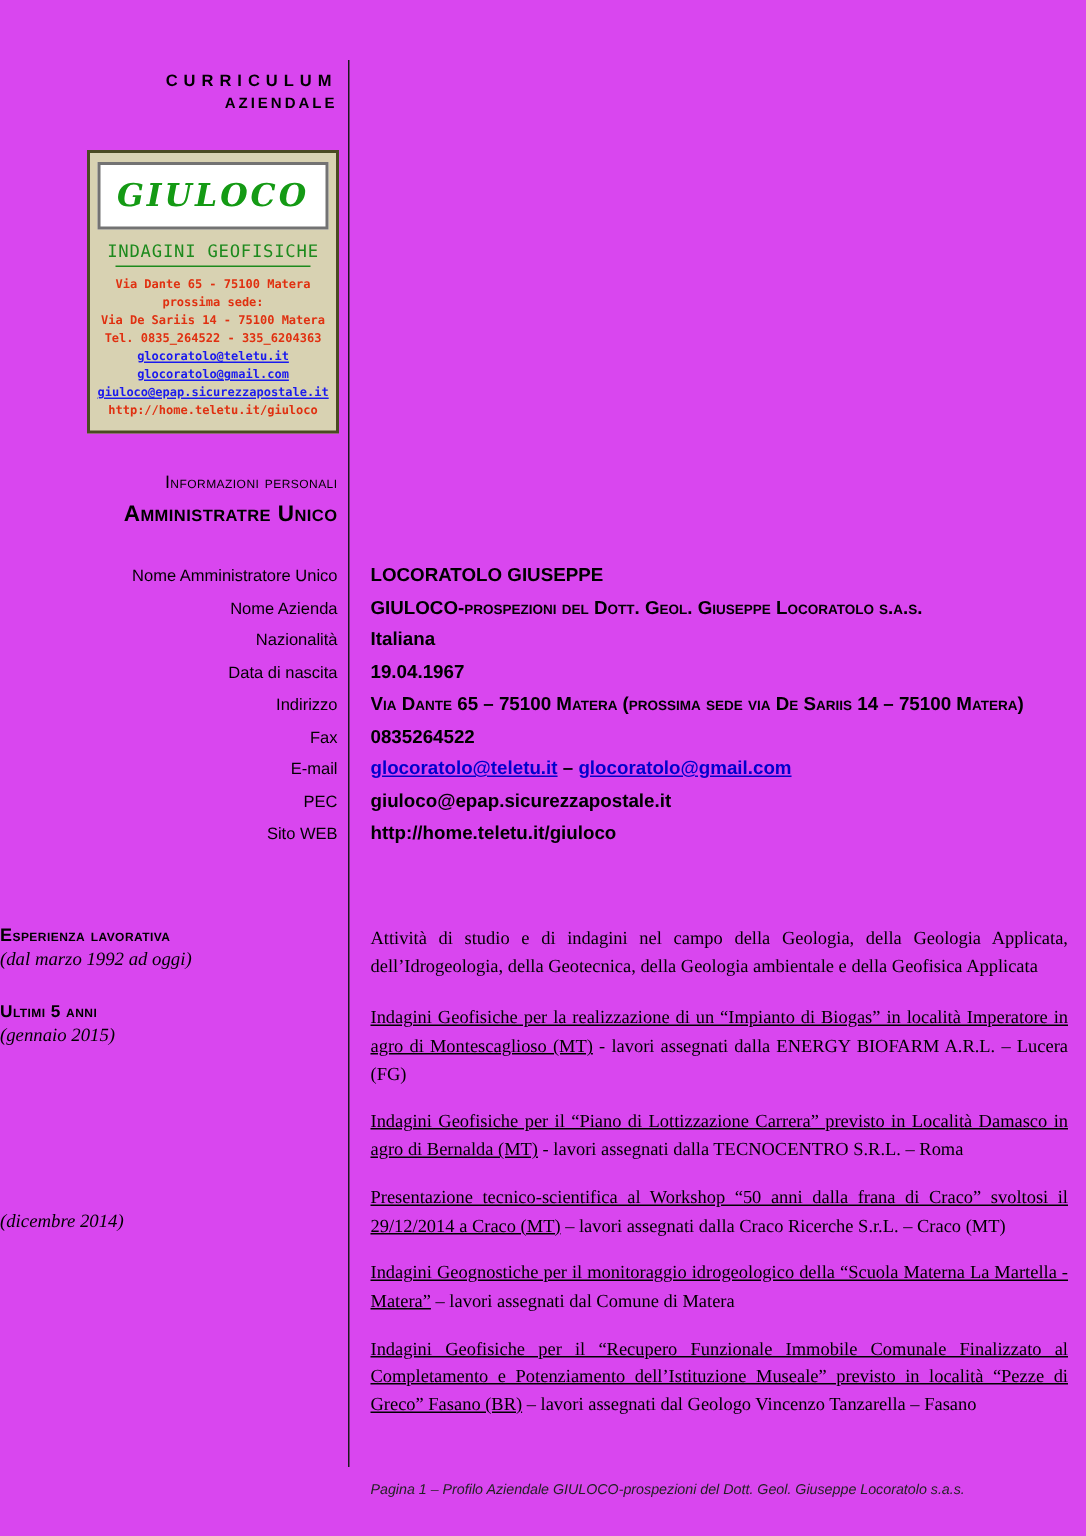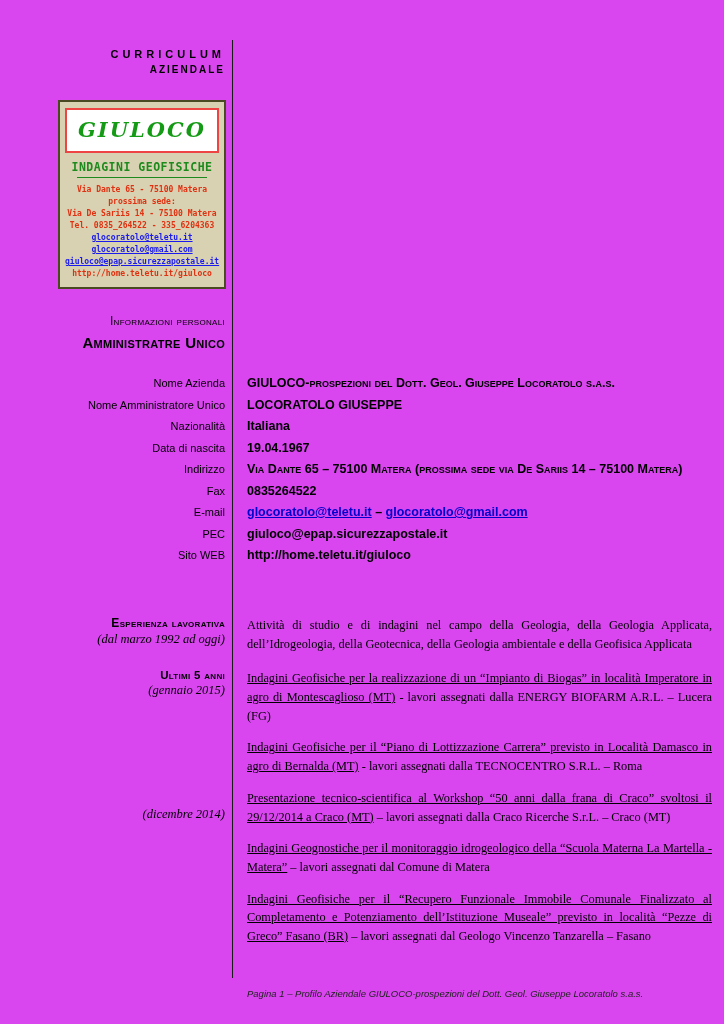--- a/index.html
+++ b/index.html
@@ -11,23 +11,23 @@
   }
   .vline { position:absolute; left:232px; top:40px; height:938px; width:1px; background:#1a1a1a; }
 
   
   .header-text { position:absolute; top:48px; left:0; width:225px; text-align:right; }
   .curriculum { font-size:11px; font-weight:600; letter-spacing:4px; }
   .aziendale  { font-size:10px; font-weight:bold; letter-spacing:2px; margin-top:4px; }
 
   
   .logo { position:absolute; top:100px; left:58px; width:168px; border:2px solid #4a4a22; background:#d8d2b2; padding:6px 5px 7px; text-align:center; }
-  .logo-band { background:#ffffff; border:2px solid #ef4444; padding:7px 2px 9px; margin-bottom:7px; }
+  .logo-band { background:#ffffff; border:2px solid #737373; padding:7px 2px 9px; margin-bottom:7px; }
   .logo-name { color:#149a14; font-family:"DejaVu Serif", serif; font-style:italic; font-weight:bold; font-size:21px; letter-spacing:2px; }
-  .logo-sub  { color:#1d8a1d; font-family:"DejaVu Sans Mono", monospace; font-weight:bold; font-size:11.5px; letter-spacing:0.5px; margin:4px 0 3px; }
+  .logo-sub  { color:#1d8a1d; font-family:"DejaVu Sans Mono", monospace; font-weight:normal; font-size:11.5px; letter-spacing:0.5px; margin:4px 0 3px; }
   .logo-rule { border-bottom:1px solid #1d8a1d; width:84%; margin:0 auto 6px; }
   .logo-line { font-family:"DejaVu Sans Mono", monospace; font-size:8px; line-height:1.5; font-weight:bold; }
   .logo-line.red  { color:#e03010; }
   .logo-line.link { color:#1a1aee; text-decoration:underline; }
 
   
   .pi-header { position:absolute; top:314px; left:0; width:225px; text-align:right; }
   .pi-line1 { font-size:12px; font-variant:small-caps; letter-spacing:0.3px; }
   .pi-line2 { font-size:15px; font-weight:bold; font-variant:small-caps; margin-top:6px; letter-spacing:0.3px; }
 
@@ -36,21 +36,21 @@
   .info-row { display:grid; grid-template-columns:225px 1fr; column-gap:22px; align-items:baseline; height:21.5px; }
   .info-label { text-align:right; font-size:11px; }
   .info-value { font-size:12.5px; font-weight:bold; white-space:nowrap; overflow:hidden; }
   .info-value.smallcaps { font-variant:small-caps; font-size:12.5px; }
   .mail-link { color:#0000cc; text-decoration:underline; }
   .sep { color:#000; }
 
   
   .experience { position:absolute; top:616px; left:0; width:724px; }
   .exp-row { display:grid; grid-template-columns:225px 1fr; column-gap:22px; }
-  .exp-row .cell-l { text-align:right; }
+  .exp-row .cell-l { text-align:left; }
   .exp-row .cell-r { padding-right:12px; }
   .exp-title { font-size:12px; font-weight:bold; font-variant:small-caps; letter-spacing:0.3px; }
   .exp-sub   { font-size:11.5px; font-weight:bold; font-variant:small-caps; letter-spacing:0.3px; }
   .exp-date  { font-family:"Liberation Serif", serif; font-style:italic; font-size:12.5px; margin-top:2px; }
   .exp-date.offset { margin-top:18px; }
   .para { font-family:"Liberation Serif", serif; font-size:12.3px; line-height:1.52; text-align:justify; margin:0 0 13px 0; }
   .para.intro { margin-bottom:9px; }
   .u { text-decoration:underline; }
   .gap { height:7px; }
 
@@ -86,26 +86,26 @@
       </div>
   </div>
 
   <div class="pi-header">
     <div class="pi-line1">Informazioni personali</div>
     <div class="pi-line2">Amministratre Unico</div>
   </div>
 
   <div class="info-rows">
       <div class="info-row">
+        <div class="info-label">Nome Amministratore Unico</div>
+        <div class="info-value">LOCORATOLO GIUSEPPE</div>
+      </div>
+      <div class="info-row">
         <div class="info-label">Nome Azienda</div>
         <div class="info-value smallcaps">GIULOCO-prospezioni del Dott. Geol. Giuseppe Locoratolo s.a.s.</div>
-      </div>
-      <div class="info-row">
-        <div class="info-label">Nome Amministratore Unico</div>
-        <div class="info-value">LOCORATOLO GIUSEPPE</div>
       </div>
       <div class="info-row">
         <div class="info-label">Nazionalità</div>
         <div class="info-value">Italiana</div>
       </div>
       <div class="info-row">
         <div class="info-label">Data di nascita</div>
         <div class="info-value">19.04.1967</div>
       </div>
       <div class="info-row">

